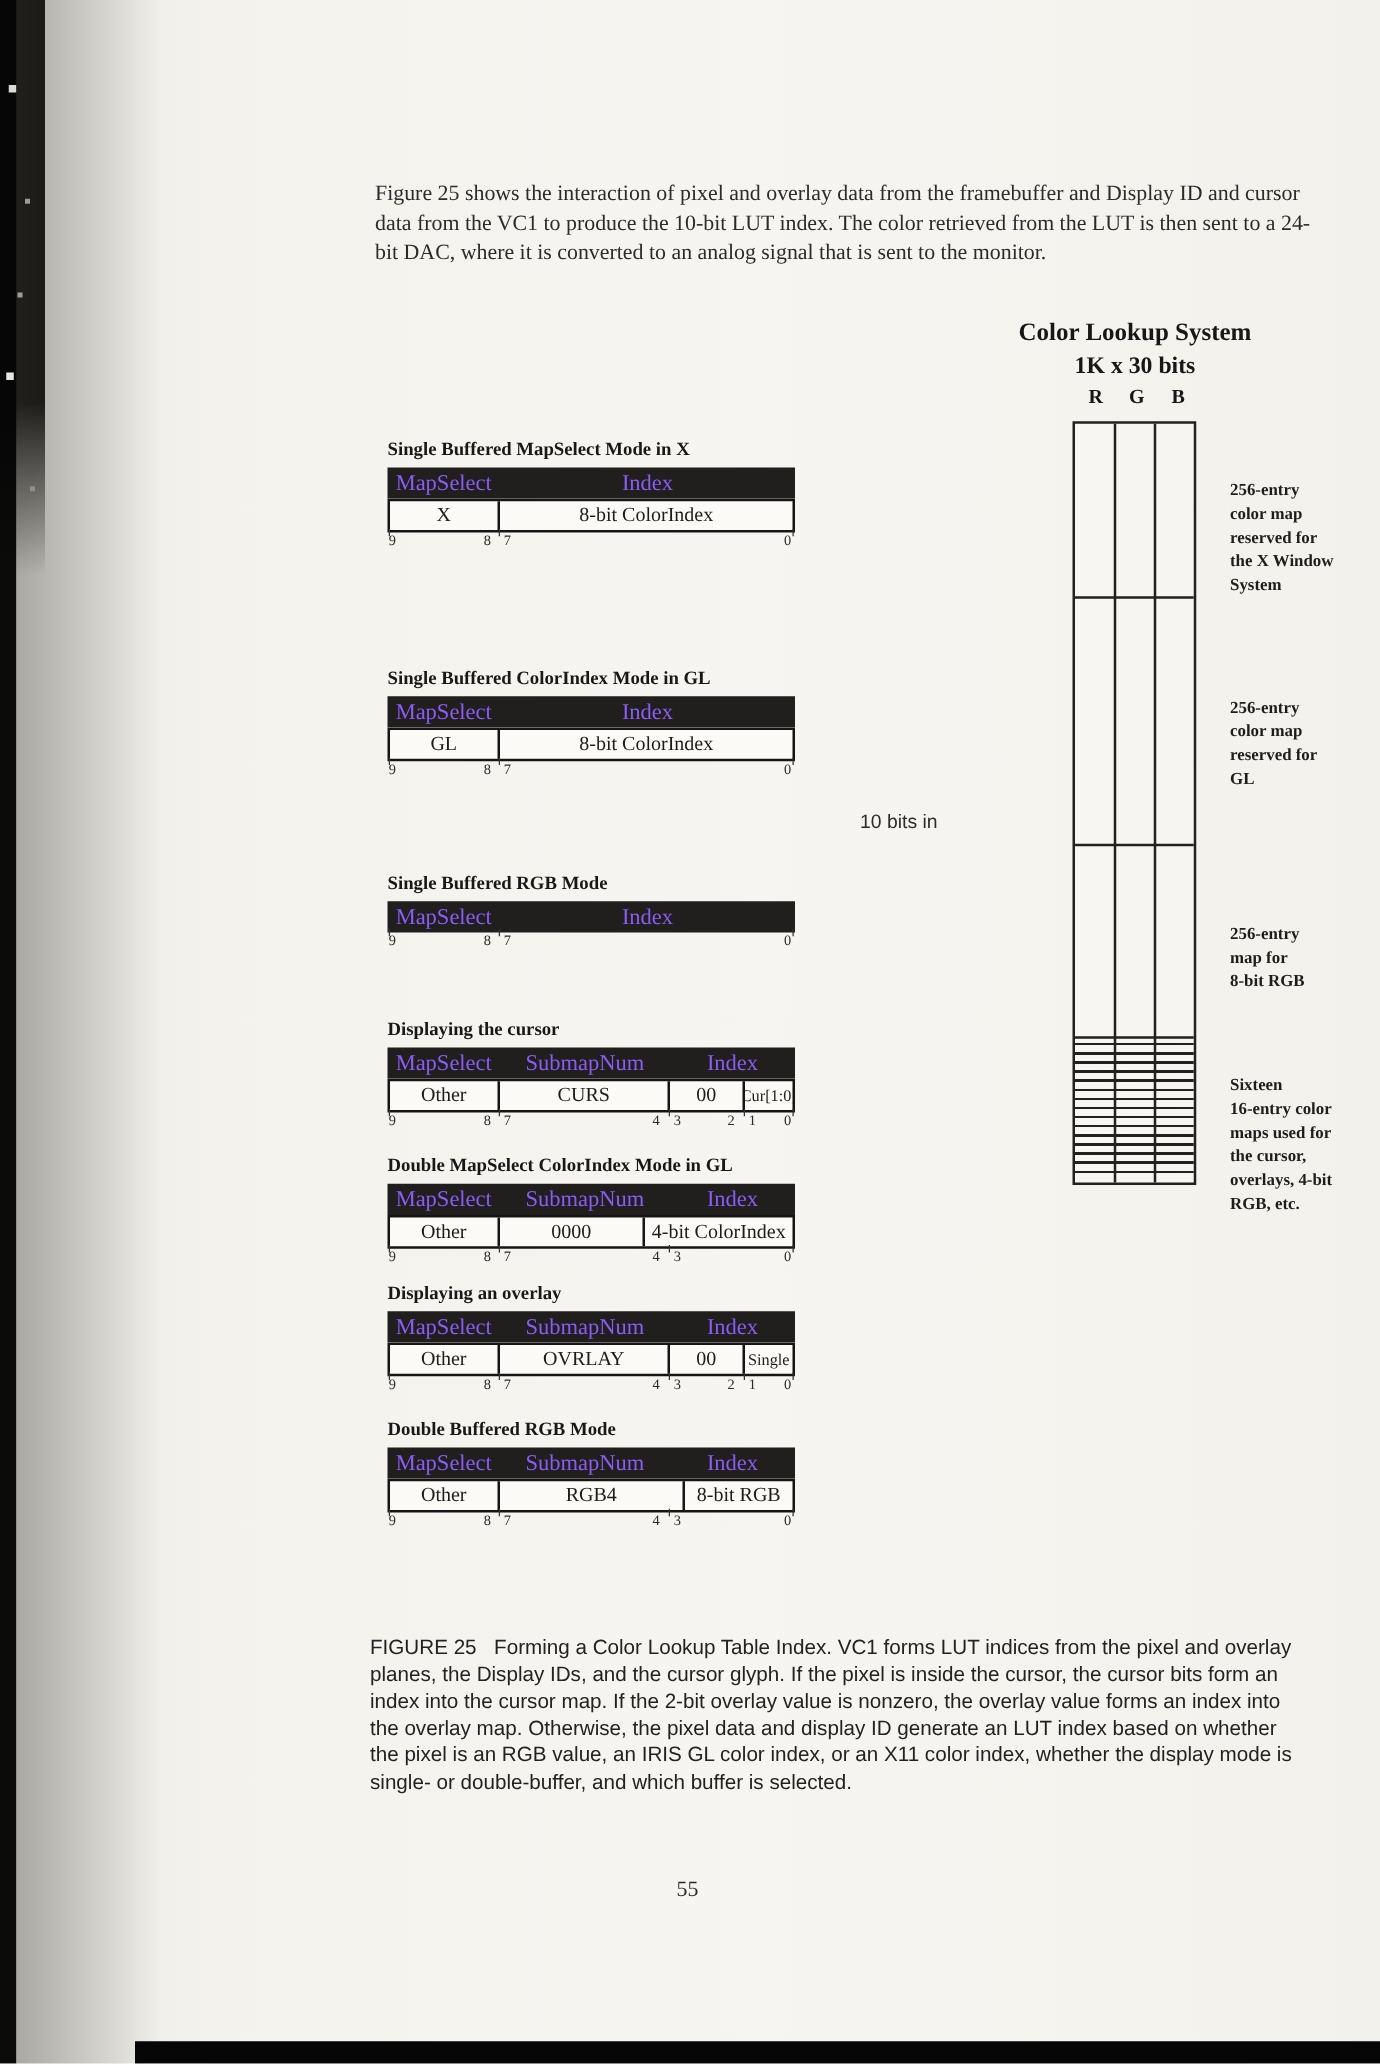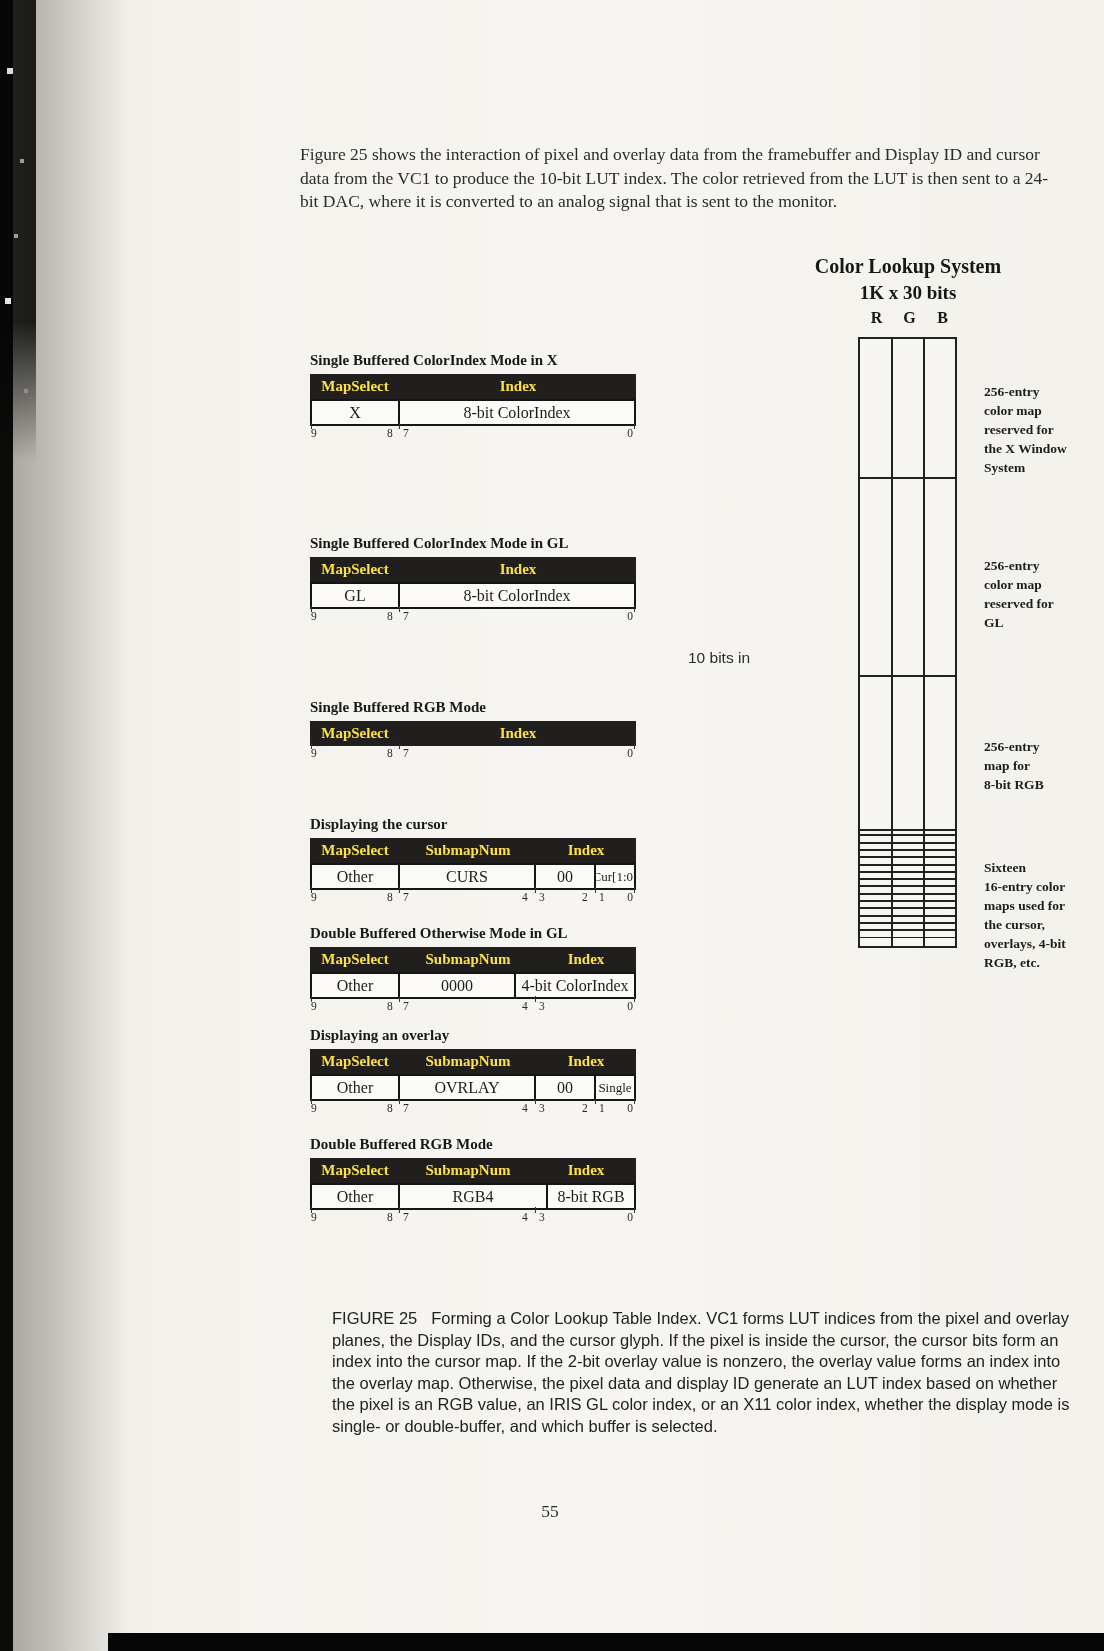--- a/index.html
+++ b/index.html
@@ -19,22 +19,22 @@
     background:linear-gradient(90deg,rgba(72,70,63,.40),rgba(72,70,63,0));}
   .edge-bottom{position:absolute;left:108px;right:0;bottom:0;height:18px;background:#060606;}
 
   
   .intro{position:absolute;left:300px;top:143px;width:752px;
     font-size:17.5px;line-height:23.5px;color:#2b2b29;}
 
   
   .reg{position:absolute;left:310px;width:326px;}
   .reg-title{font-weight:bold;font-size:15px;color:#181816;margin-bottom:5px;white-space:nowrap;}
-  .reg-head{display:flex;align-items:center;background:#201f1d;color:#fde047;
-    height:25px;font-size:15px;font-weight:bold;}
+  .reg-head{display:flex;align-items:center;background:#201f1d;color:#8b5cf6;
+    height:25px;font-size:18px;}
   .hc{text-align:center;}
   .flex1{flex:1;}
   .reg-row{display:flex;border:2px solid #151515;background:#fbfaf6;height:23px;box-sizing:content-box;}
   .vc{display:flex;align-items:center;justify-content:center;font-size:16px;color:#1c1c1a;
     border-right:2px solid #151515;box-sizing:border-box;overflow:hidden;white-space:nowrap;}
   .vc.last{border-right:none;}
   .vc.smalltext{font-size:13px;}
   .reg-bits{position:relative;height:15px;font-size:11.5px;color:#2a2a28;}
   .b{position:absolute;top:1px;}
   .tick{position:absolute;top:-3px;width:1px;height:6px;background:#333;}
@@ -56,40 +56,40 @@
   .lut-vline{position:absolute;top:0;bottom:0;width:2px;background:#21211f;}
   .lut-hline{position:absolute;left:0;right:0;height:2px;background:#21211f;}
   .lut-stripes{position:absolute;left:0;right:0;top:490px;height:115px;
     background:repeating-linear-gradient(to bottom,transparent 0,transparent 5.3px,#21211f 5.3px,#21211f 7.3px);}
   .lut-note{position:absolute;left:984px;width:132px;font-weight:bold;font-size:13.5px;
     line-height:19px;color:#1d1d1b;white-space:pre-line;}
 
   
   .caption{position:absolute;left:296px;top:1308px;width:752px;
     font-family:"Liberation Sans","DejaVu Sans",sans-serif;
-    font-size:16.5px;line-height:21.6px;color:#222220;margin-left:36px;}
+    font-size:16.5px;line-height:21.6px;color:#222220;}
   .caption .cap-label{margin-right:14px;}
   .pagenum{position:absolute;left:400px;top:1501px;width:300px;text-align:center;
     font-size:17.5px;color:#2a2a28;}
 </style>
 </head>
 <body>
 
 <div class="page">
 
   <div class="edge-left"></div>
   <div class="edge-left-top"></div>
   <div class="speckles"></div>
   <div class="gutter-shadow"></div>
   <div class="edge-bottom"></div>
 
   <div class="intro">Figure 25 shows the interaction of pixel and overlay data from the framebuffer and Display ID and cursor data from the VC1 to produce the 10-bit LUT index. The color retrieved from the LUT is then sent to a 24-bit DAC, where it is converted to an analog signal that is sent to the monitor.</div>
 
   <div class="reg" style="top:352px">
-    <div class="reg-title">Single Buffered ColorIndex Mode in X</div>
+    <div class="reg-title">Single Buffered MapSelect Mode in X</div>
     <div class="reg-head">
       <div class="hc" style="width:90px">MapSelect</div>
       <div class="hc flex1">Index</div>
     </div>
     <div class="reg-row">
       <div class="vc" style="width:88px">X</div>
       <div class="vc last flex1">8-bit ColorIndex</div>
     </div>
     <div class="reg-bits">
       <span class="tick" style="left:1px"></span>
@@ -164,21 +164,21 @@
       <span class="b" style="left:93px">7</span>
       <span class="b" style="left:212px">4</span>
       <span class="b" style="left:229px">3</span>
       <span class="b" style="left:272px">2</span>
       <span class="b" style="left:289px">1</span>
       <span class="b" style="right:3px">0</span>
     </div>
   </div>
 
   <div class="reg" style="top:925px">
-    <div class="reg-title">Double Buffered Otherwise Mode in GL</div>
+    <div class="reg-title">Double MapSelect ColorIndex Mode in GL</div>
     <div class="reg-head">
       <div class="hc" style="width:90px">MapSelect</div>
       <div class="hc" style="width:136px">SubmapNum</div>
       <div class="hc flex1">Index</div>
     </div>
     <div class="reg-row">
       <div class="vc" style="width:88px">Other</div>
       <div class="vc" style="width:116px">0000</div>
       <div class="vc last flex1">4-bit ColorIndex</div>
     </div>

